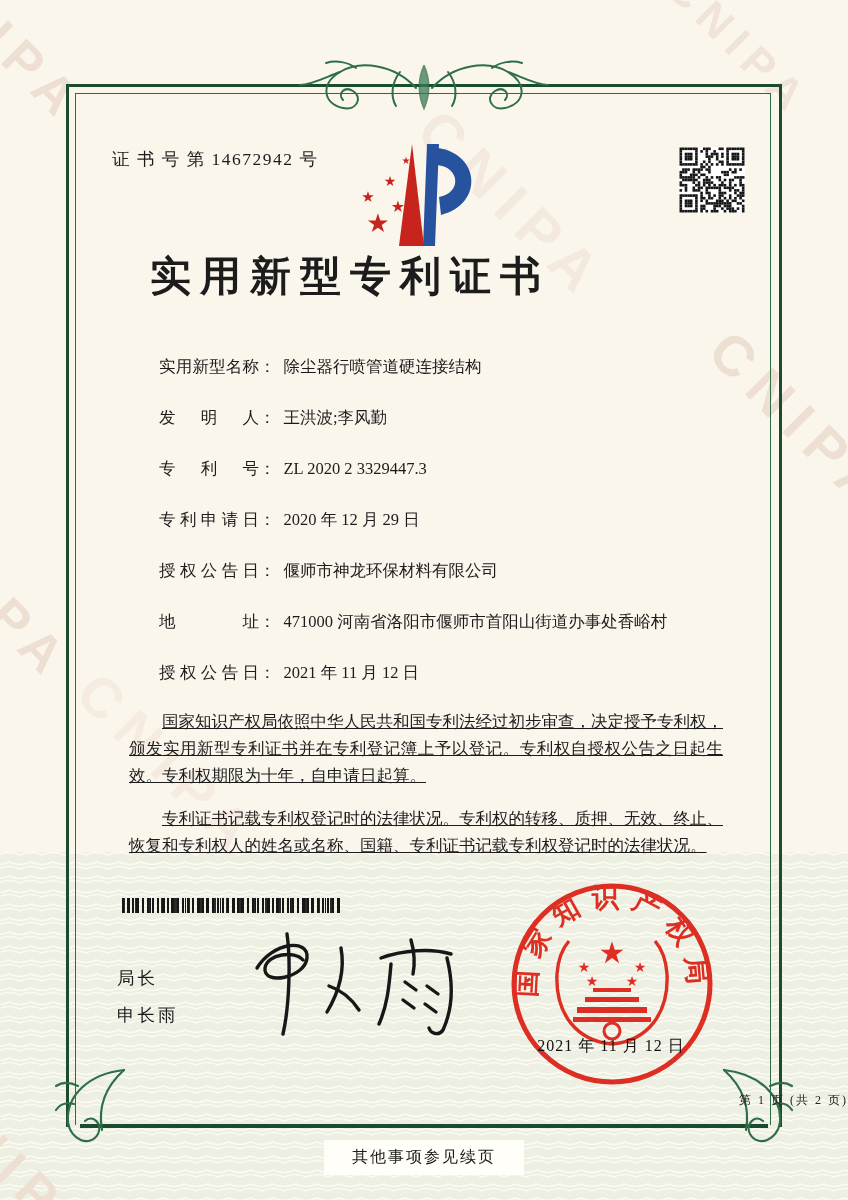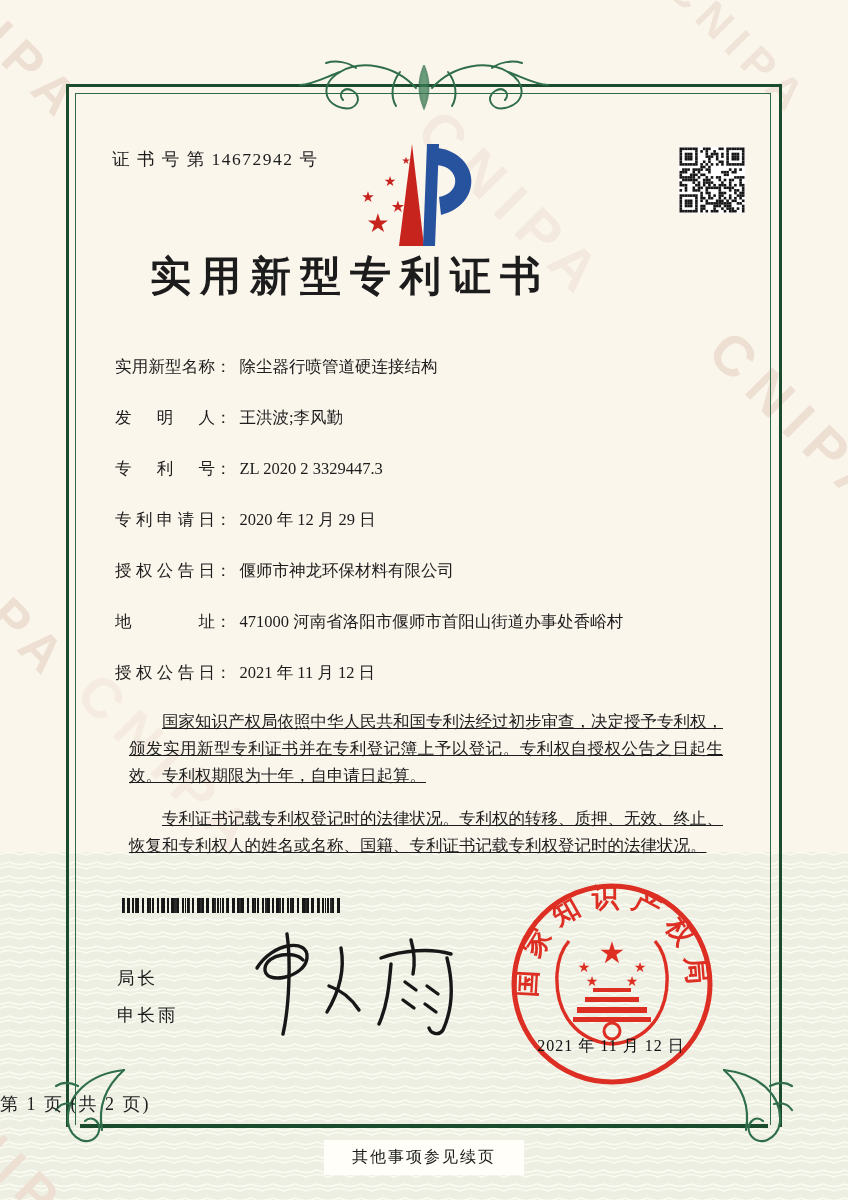--- a/index.html
+++ b/index.html
@@ -20,41 +20,41 @@
   .bottom-line{position:absolute;z-index:2;left:80px;top:1124px;width:688px;height:4px;background:#1c4c2e;}
   .orn{position:absolute;z-index:2;}
   
   .cert-no{position:absolute;z-index:3;left:112px;top:147px;font-size:17.5px;letter-spacing:1.5px;}
   .logo{position:absolute;z-index:3;left:352px;top:140px;}
   .qr{position:absolute;z-index:3;left:679px;top:147px;}
   .title{position:absolute;z-index:3;left:0;top:249px;width:700px;text-align:center;
       font-size:41px;font-weight:bold;letter-spacing:9px;}
   
   .frow{position:absolute;z-index:3;left:115px;font-size:16.5px;line-height:22px;white-space:nowrap;}
-  .flabel{display:inline-block;width:100px;text-align:justify;text-align-last:justify;}
+  .flabel{display:inline-block;width:100px;text-align:justify;text-align-last:justify;margin-left:44px;}
   .fvalue{margin-left:8px;}
   .gpair2{position:absolute;left:340px;top:0;}
   
   .body-text{position:absolute;z-index:3;left:113px;top:692px;width:626px;font-size:16.5px;
       line-height:27px;text-align:justify;}
   .body-text p{margin:16px;text-indent:2em;text-decoration:underline;}
   
   .barcode{position:absolute;z-index:3;left:122px;top:898px;width:218px;height:15px;
       background:
         repeating-linear-gradient(90deg,#161616 0 2px,rgba(0,0,0,0) 2px 5px),
         repeating-linear-gradient(90deg,#161616 0 1px,rgba(0,0,0,0) 1px 7px),
         repeating-linear-gradient(90deg,#2a2a2a 0 3px,rgba(0,0,0,0) 3px 13px);}
   .sign-role{position:absolute;z-index:3;left:117px;top:966px;font-size:17.5px;letter-spacing:3px;}
   .sign-name{position:absolute;z-index:3;left:117px;top:1003px;font-size:17.5px;letter-spacing:3px;}
   .signature{position:absolute;z-index:3;left:243px;top:928px;}
   .seal{position:absolute;z-index:4;left:507px;top:879px;opacity:.94;}
   .seal-date{position:absolute;z-index:5;left:520px;top:1036px;width:182px;text-align:center;
       font-size:16px;letter-spacing:1px;color:#111;}
-  .page-num{position:absolute;z-index:3;left:0;top:1092px;width:848px;text-align:left;
-      font-size:18px;letter-spacing:2px;color:#222;}
+  .page-num{position:absolute;z-index:3;left:0;top:1092px;width:848px;text-align:right;
+      font-size:12px;letter-spacing:2px;color:#222;}
   .footer-note{position:absolute;z-index:3;left:50%;transform:translateX(-50%);top:1140px;
       background:#fffef8;padding:7px 28px;font-size:16px;letter-spacing:2px;}
 </style>
 </head>
 <body>
 
 <div class="page">
 
   <div class="band">
     <svg id="waves" width="848" height="348" xmlns="http://www.w3.org/2000/svg">

